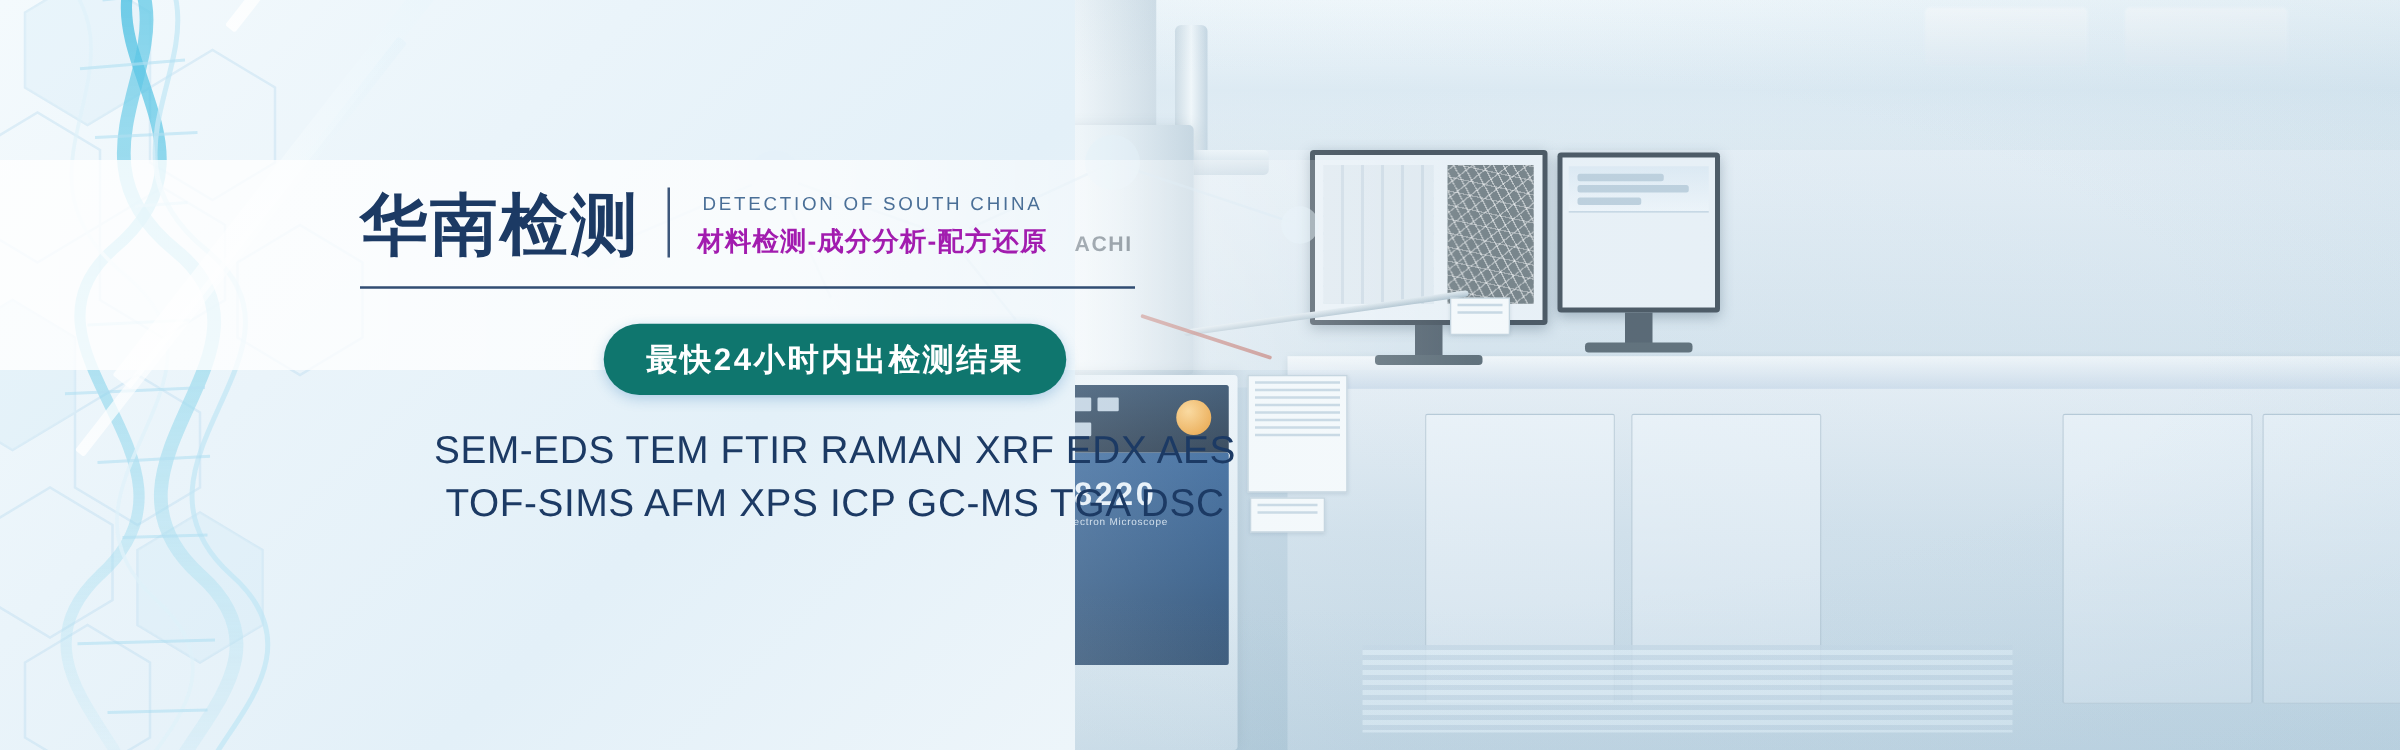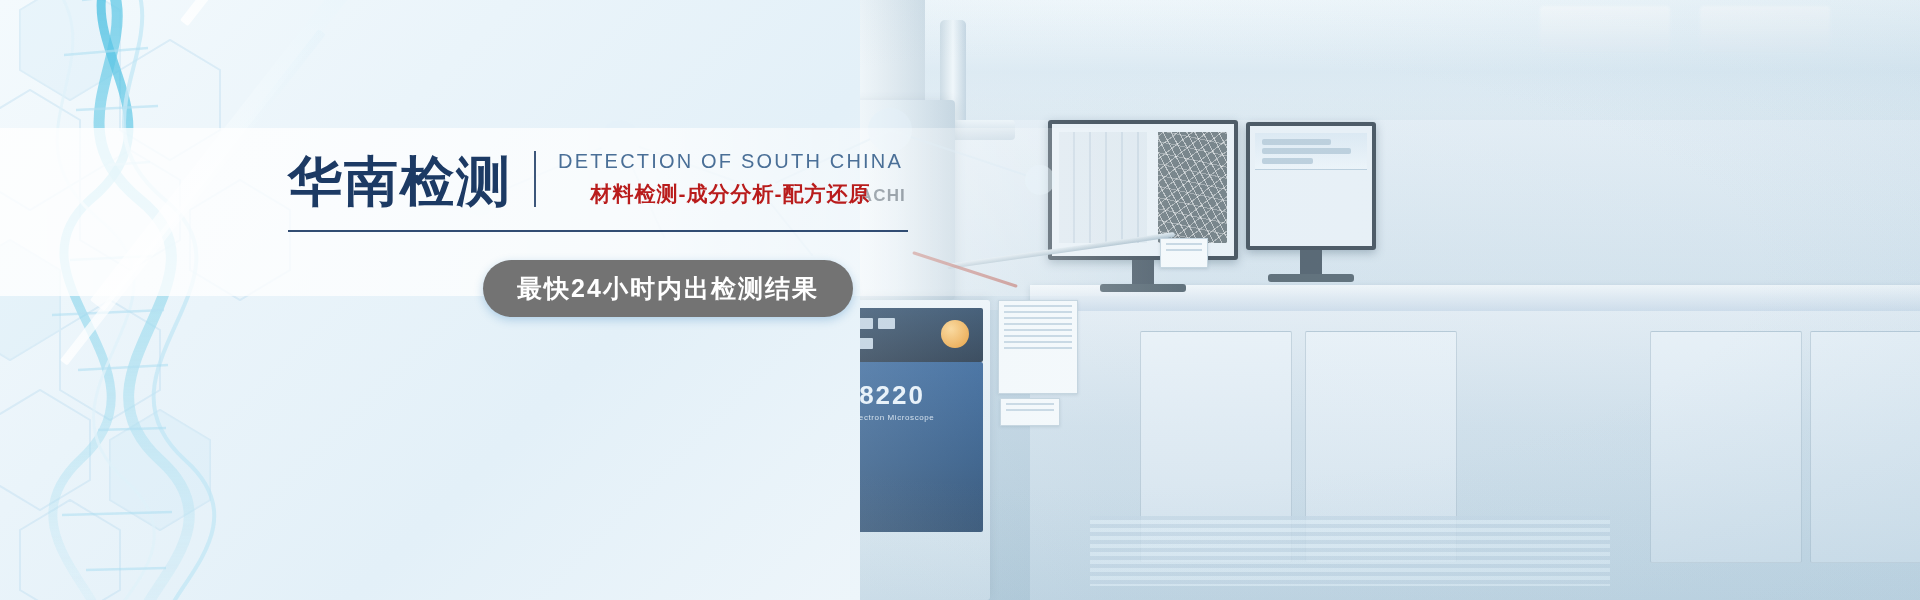--- a/index.html
+++ b/index.html
@@ -122,26 +122,26 @@
   
   .mol{position:absolute;left:420px;top:80px;width:760px;height:200px;opacity:.5;}
 
   
   .content{position:absolute;left:288px;top:150px;width:760px;text-align:center;}
   .titlerow{display:flex;align-items:flex-end;gap:22px;}
   .title-cn{font-family:"Liberation Sans","DejaVu Sans",sans-serif;
     font-size:54px;line-height:58px;font-weight:700;color:#1c3a64;letter-spacing:2px;}
   .vline{width:2px;height:56px;background:#1c3a64;opacity:.85;margin-bottom:3px;}
   .subcol{padding-bottom:2px;}
-  .sub-en{font-size:20px;letter-spacing:2.2px;color:#4a6f97;margin-bottom:7px;white-space:nowrap;}
-  .sub-cn{font-size:21px;font-weight:700;color:#b91c1c;letter-spacing:1px;white-space:nowrap;}
+  .sub-en{font-size:15px;letter-spacing:2.2px;color:#4a6f97;margin-bottom:7px;white-space:nowrap;}
+  .sub-cn{font-size:21px;font-weight:700;color:#a21caf;letter-spacing:1px;white-space:nowrap;}
 
   .divider{margin-top:20px;width:620px;height:2px;background:#1c3a64;opacity:.9;}
 
-  .pill{margin-top:28px;display:inline-block;background:#737373;color:#fff;
+  .pill{margin-top:28px;display:inline-block;background:#0f766e;color:#fff;
     border-radius:30px;padding:12px 34px;font-size:25px;font-weight:700;letter-spacing:2px;
     box-shadow:0 3px 10px rgba(31,114,183,.28);}
 
   .tags{margin-top:22px;}
   .tagline{font-size:31px;line-height:43px;color:#1c3a64;letter-spacing:.5px;font-weight:400;}
 </style>
 </head>
 <body>
 
 <div class="banner">
@@ -343,15 +343,19 @@
       <div class="subcol">
         <div class="sub-en">DETECTION OF SOUTH CHINA</div>
         <div class="sub-cn">材料检测-成分分析-配方还原</div>
       </div>
     </div>
 
     <div class="divider"></div>
 
     <div class="pill">最快24小时内出检测结果</div>
 
+    <div class="tags">
+      <div class="tagline">SEM-EDS TEM FTIR RAMAN XRF EDX AES</div>
+      <div class="tagline">TOF-SIMS AFM XPS ICP GC-MS TGA DSC</div>
+    </div>
   </div>
 
 </div>
 
 </body></html>

